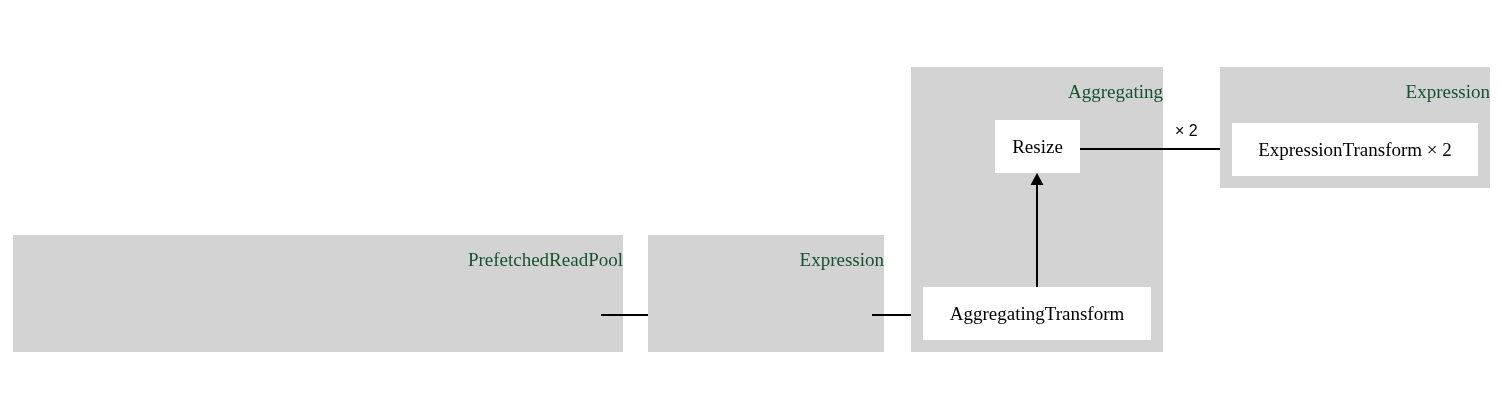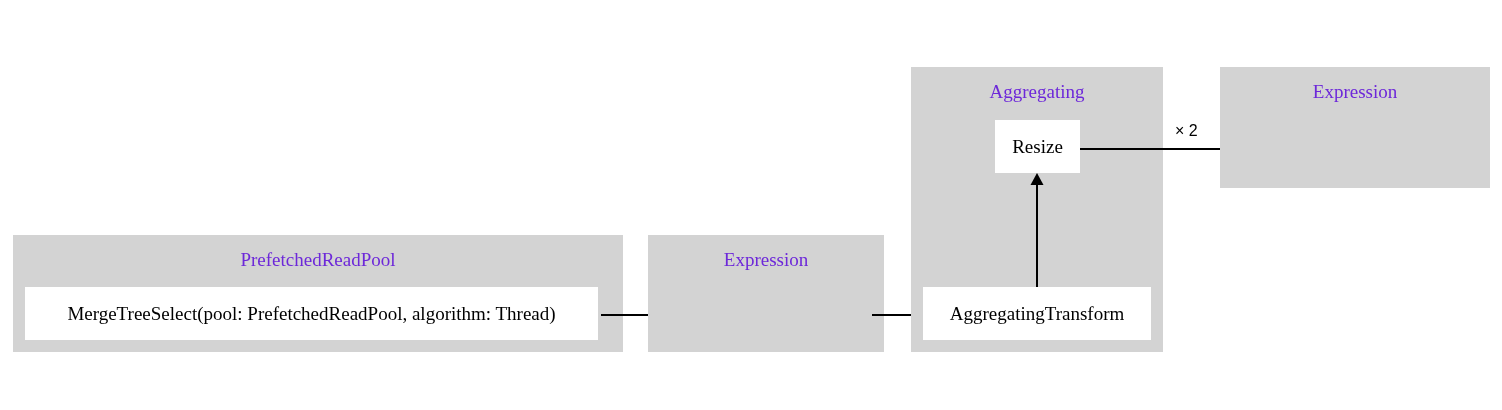--- a/index.html
+++ b/index.html
@@ -18,24 +18,24 @@
   }
   .cluster {
     position: absolute;
     background: #d3d3d3;
     box-sizing: border-box;
   }
   .cluster-title {
     position: absolute;
     left: 0;
     right: 0;
-    text-align: center;
+    text-align: right;
     font-size: 19px;
     line-height: 1;
-    color: #6d28d9;
+    color: #14532d;
     white-space: nowrap;
   }
   .node {
     position: absolute;
     background: #ffffff;
     box-sizing: border-box;
     display: flex;
     align-items: center;
     justify-content: center;
     font-size: 19px;
@@ -59,23 +59,20 @@
     white-space: nowrap;
   }
 </style>
 </head>
 <body>
 
 <div id="canvas">
 
   <div class="cluster" style="left:13px; top:235px; width:610px; height:117px;">
     <div class="cluster-title" style="top:15px;">PrefetchedReadPool</div>
-  </div>
-  <div class="node" style="left:25px; top:287px; width:573px; height:53px;">
-    <span>MergeTreeSelect(pool: PrefetchedReadPool, algorithm: Thread)</span>
   </div>
 
   <div class="edge" style="left:601px; top:306px; width:60px; height:18px;">
     <svg width="60" height="18" viewBox="0 0 60 18">
       <line x1="0" y1="9" x2="48" y2="9" stroke="#000000" stroke-width="2"></line>
       <polygon points="48,2.5 59,9 48,15.5" fill="#000000"></polygon>
     </svg>
   </div>
 
   <div class="cluster" style="left:648px; top:235px; width:236px; height:117px;">
@@ -110,14 +107,17 @@
     <svg width="153" height="18" viewBox="0 0 153 18">
       <line x1="0" y1="9" x2="141" y2="9" stroke="#000000" stroke-width="2"></line>
       <polygon points="141,2.5 152,9 141,15.5" fill="#000000"></polygon>
     </svg>
   </div>
   <div class="edge-label" style="left:1175px; top:123px;">× 2</div>
 
   <div class="cluster" style="left:1220px; top:67px; width:270px; height:121px;">
     <div class="cluster-title" style="top:15px;">Expression</div>
   </div>
+  <div class="node" style="left:1232px; top:123px; width:246px; height:53px;">
+    <span>ExpressionTransform × 2</span>
+  </div>
 
 </div>
 
 </body></html>

